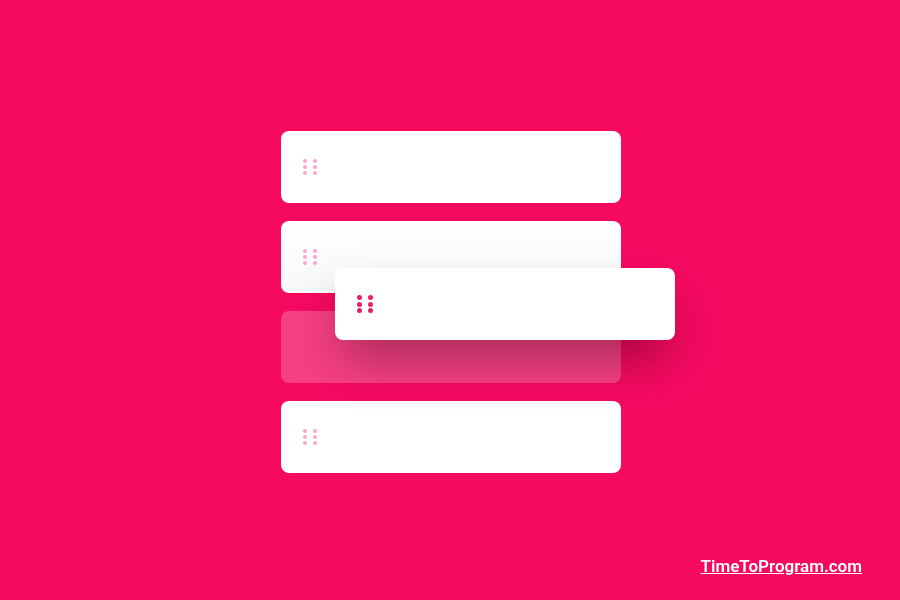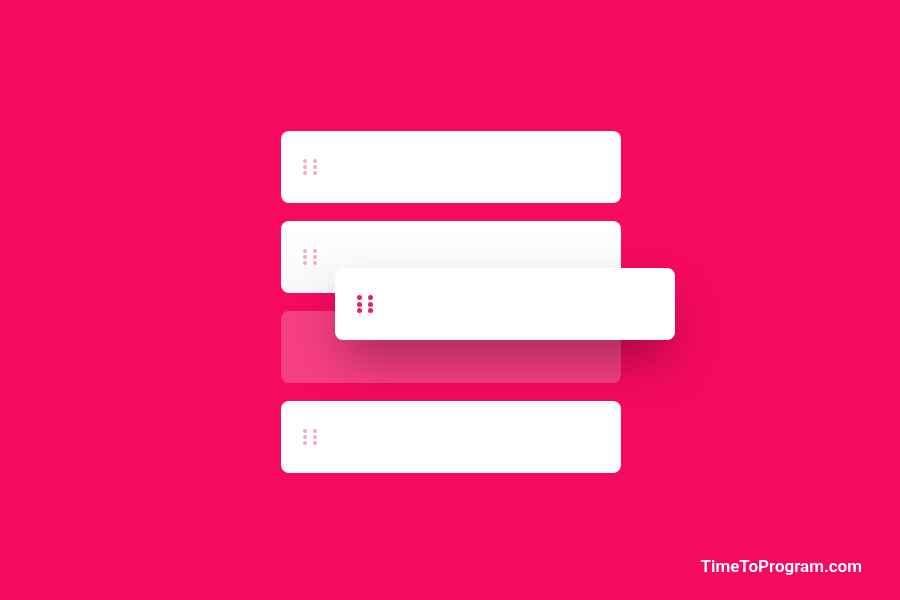--- a/index.html
+++ b/index.html
@@ -1,18 +1,19 @@
 <!DOCTYPE html>
 <html><head>
   <meta charset="utf-8">
   <style>
     * {
       margin: 0;
       padding: 0;
       box-sizing: border-box;
+      text-decoration: underline;
     }
     body {
       width: 900px;
       height: 600px;
       background: #f50a60;
       position: relative;
       font-family: -apple-system, BlinkMacSystemFont, "Segoe UI", Roboto, Helvetica, Arial, sans-serif;
       overflow: hidden;
     }
     .list-container {

